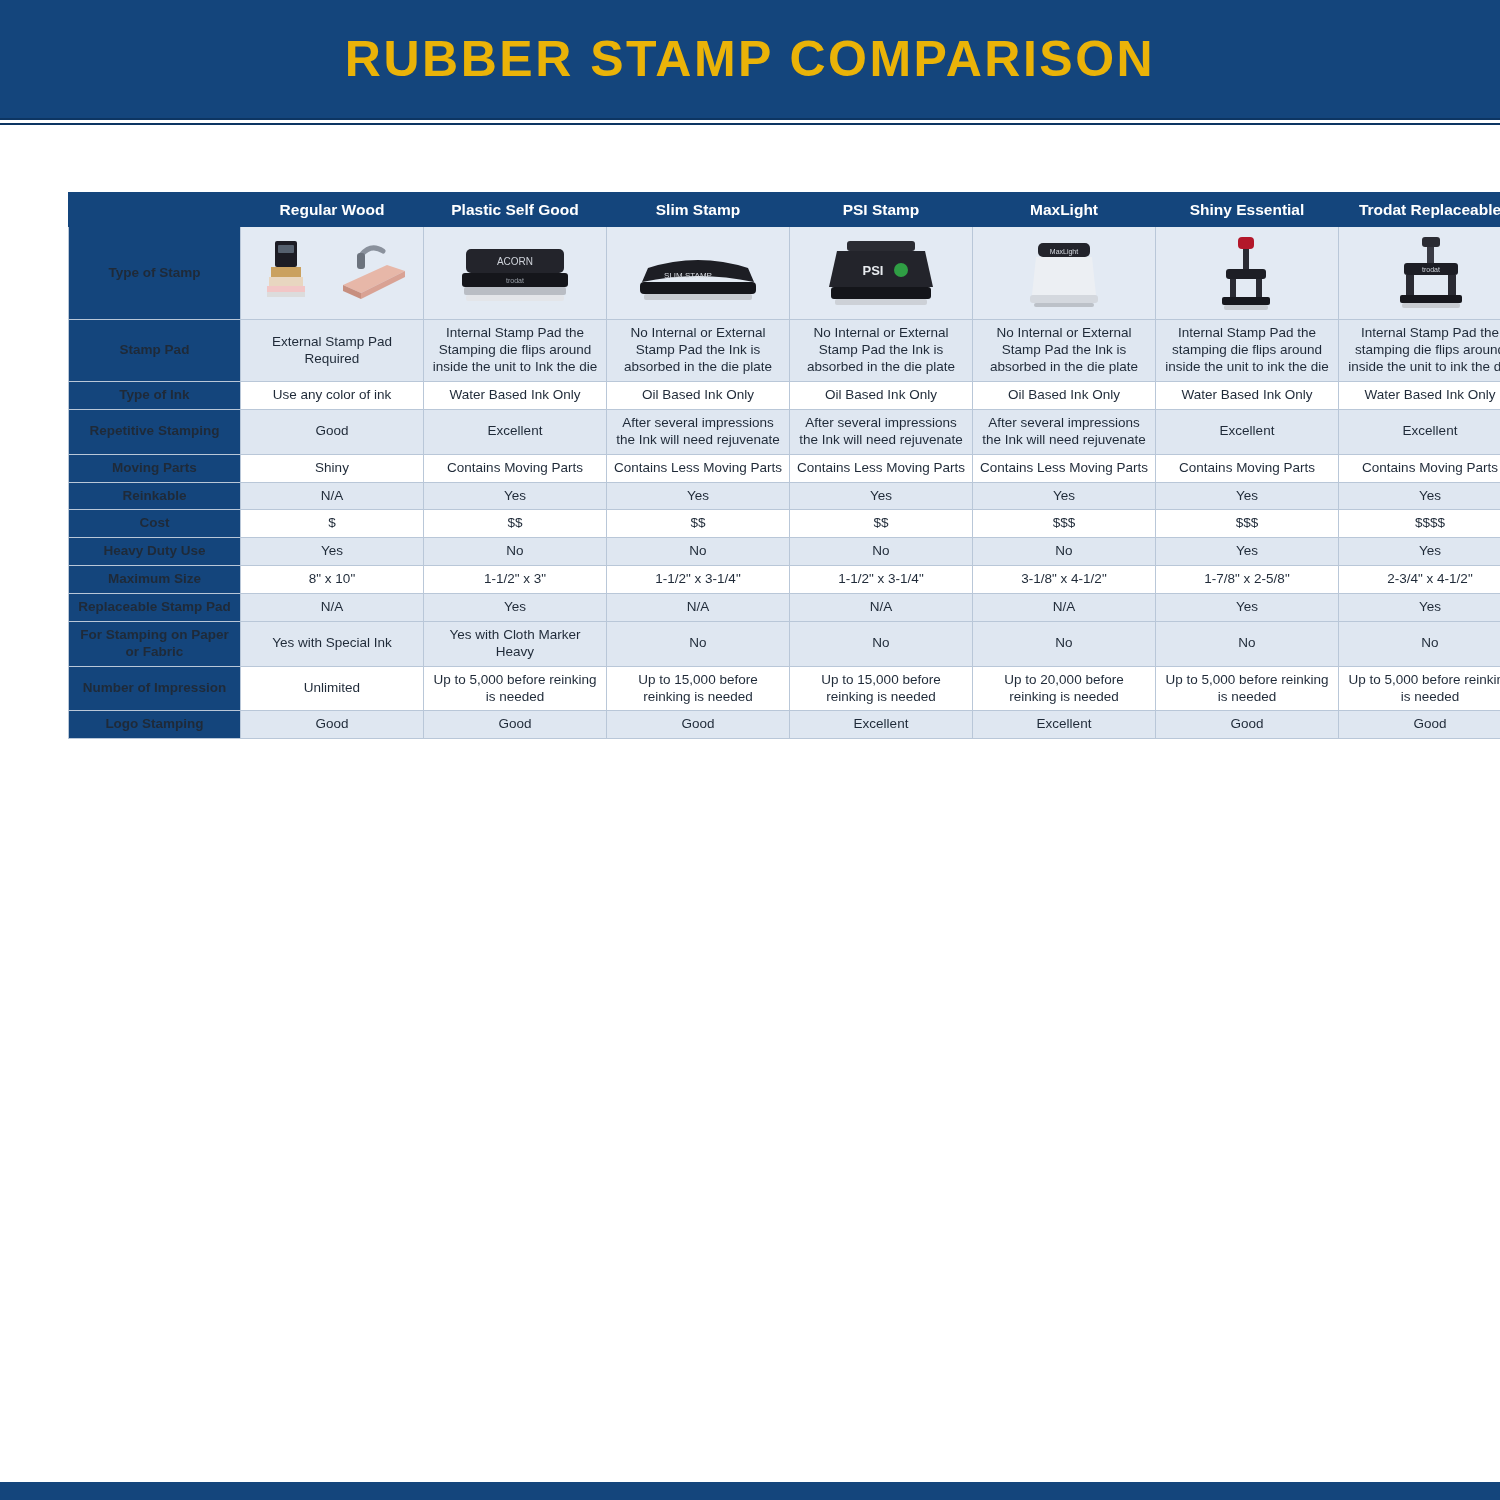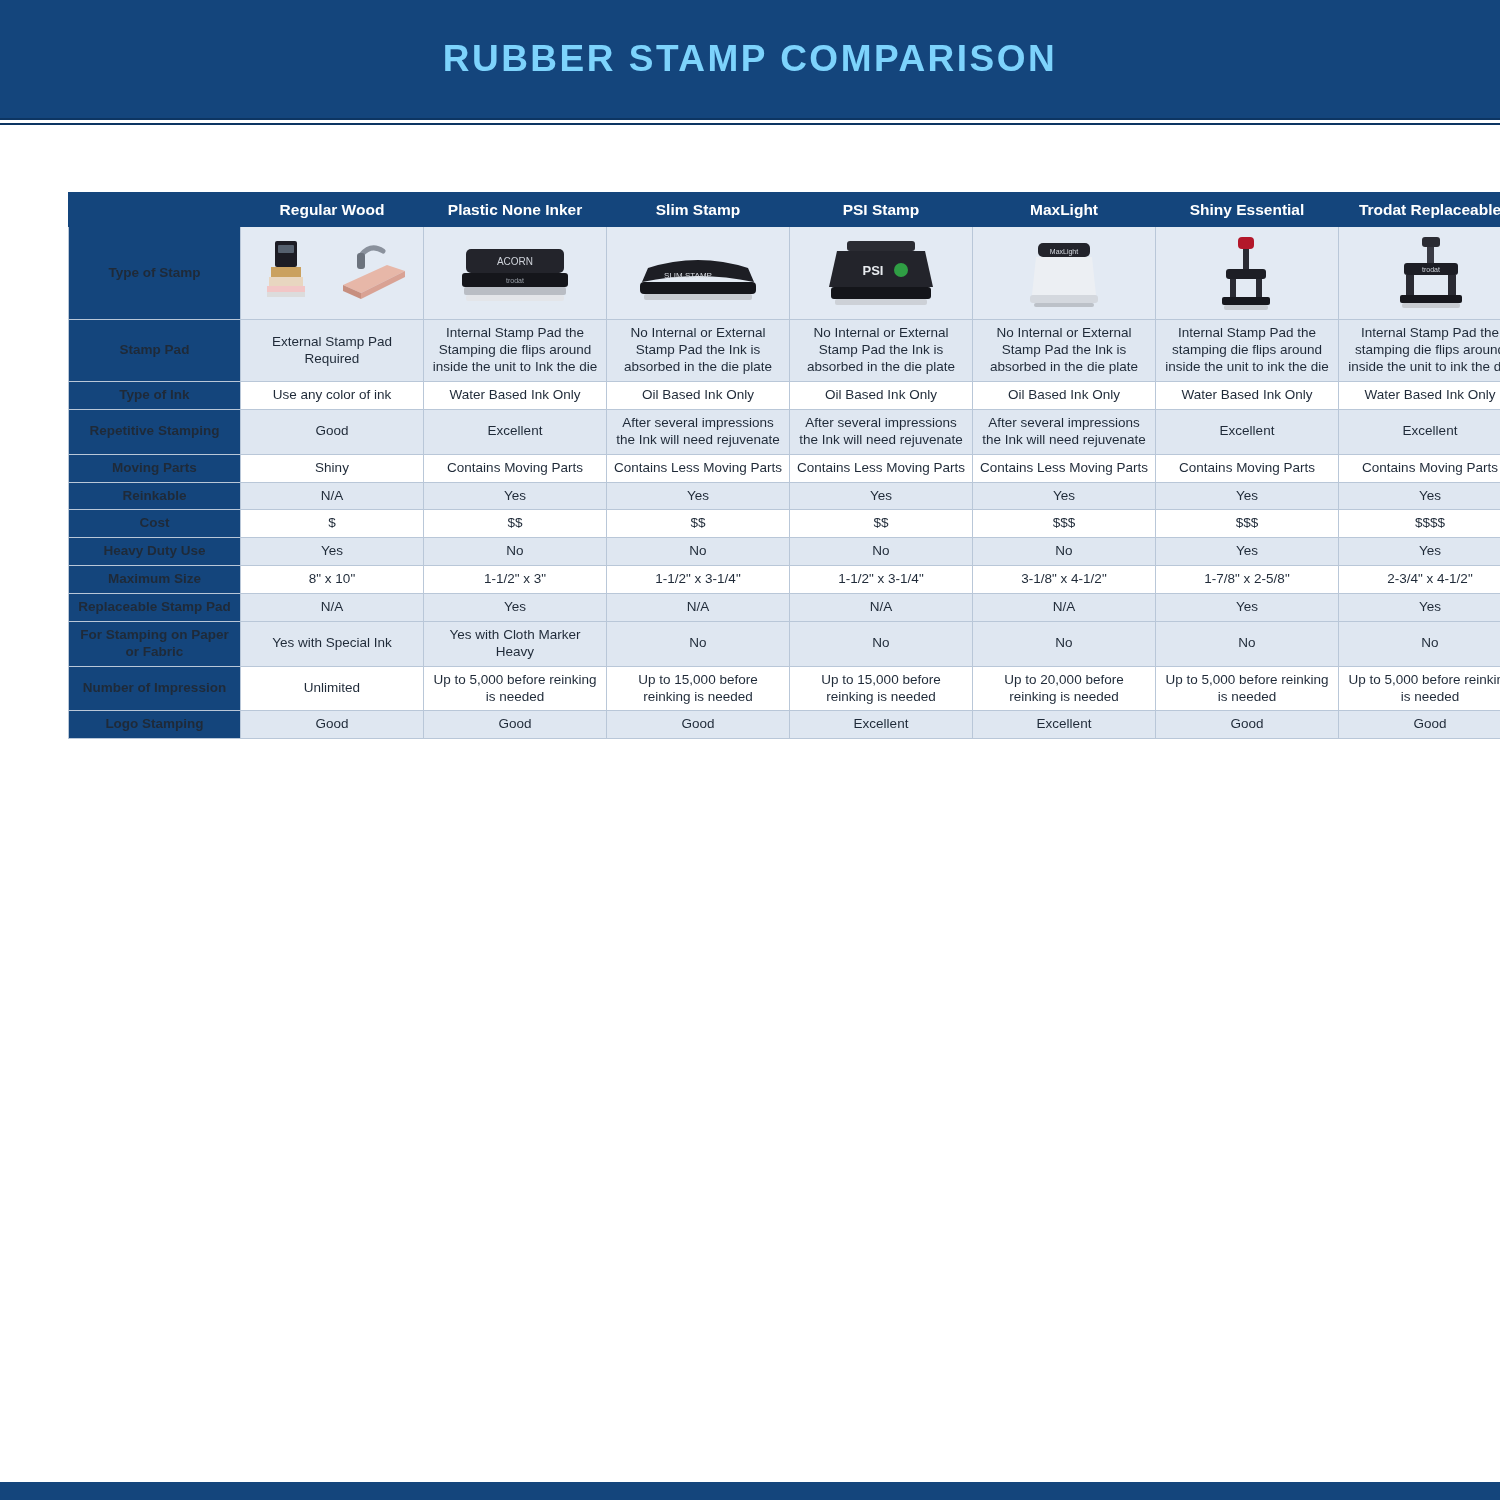--- a/index.html
+++ b/index.html
@@ -19,22 +19,22 @@
   .header {
     position: absolute;
     left: 0; top: 0;
     width: 1500px; height: 118px;
     background: #14457c;
     display: flex;
     align-items: center;
     justify-content: center;
   }
   .header-title {
-    color: #7dd3fc;
-    font-size: 37px;
+    color: #eab308;
+    font-size: 50px;
     font-weight: bold;
     letter-spacing: 2.5px;
     text-align: center;
     white-space: nowrap;
   }
   .header-rule {
     position: absolute;
     left: 0; top: 118px;
     width: 1500px; height: 7px;
     background: #ffffff;
@@ -140,21 +140,21 @@
           <col class="datacol">
           <col class="datacol">
           <col class="datacol">
           <col class="datacol">
       </colgroup>
       <tbody>
 
         <tr class="head">
           <td class="corner"></td>
           <td>Regular Wood</td>
-          <td>Plastic None Inker</td>
+          <td>Plastic Self Good</td>
           <td>Slim Stamp</td>
           <td>PSI Stamp</td>
           <td>MaxLight</td>
           <td>Shiny Essential</td>
           <td>Trodat Replaceable</td>
         </tr>
 
         <tr class="imgrow">
           <td class="rowlabel">Type of Stamp</td>
 

